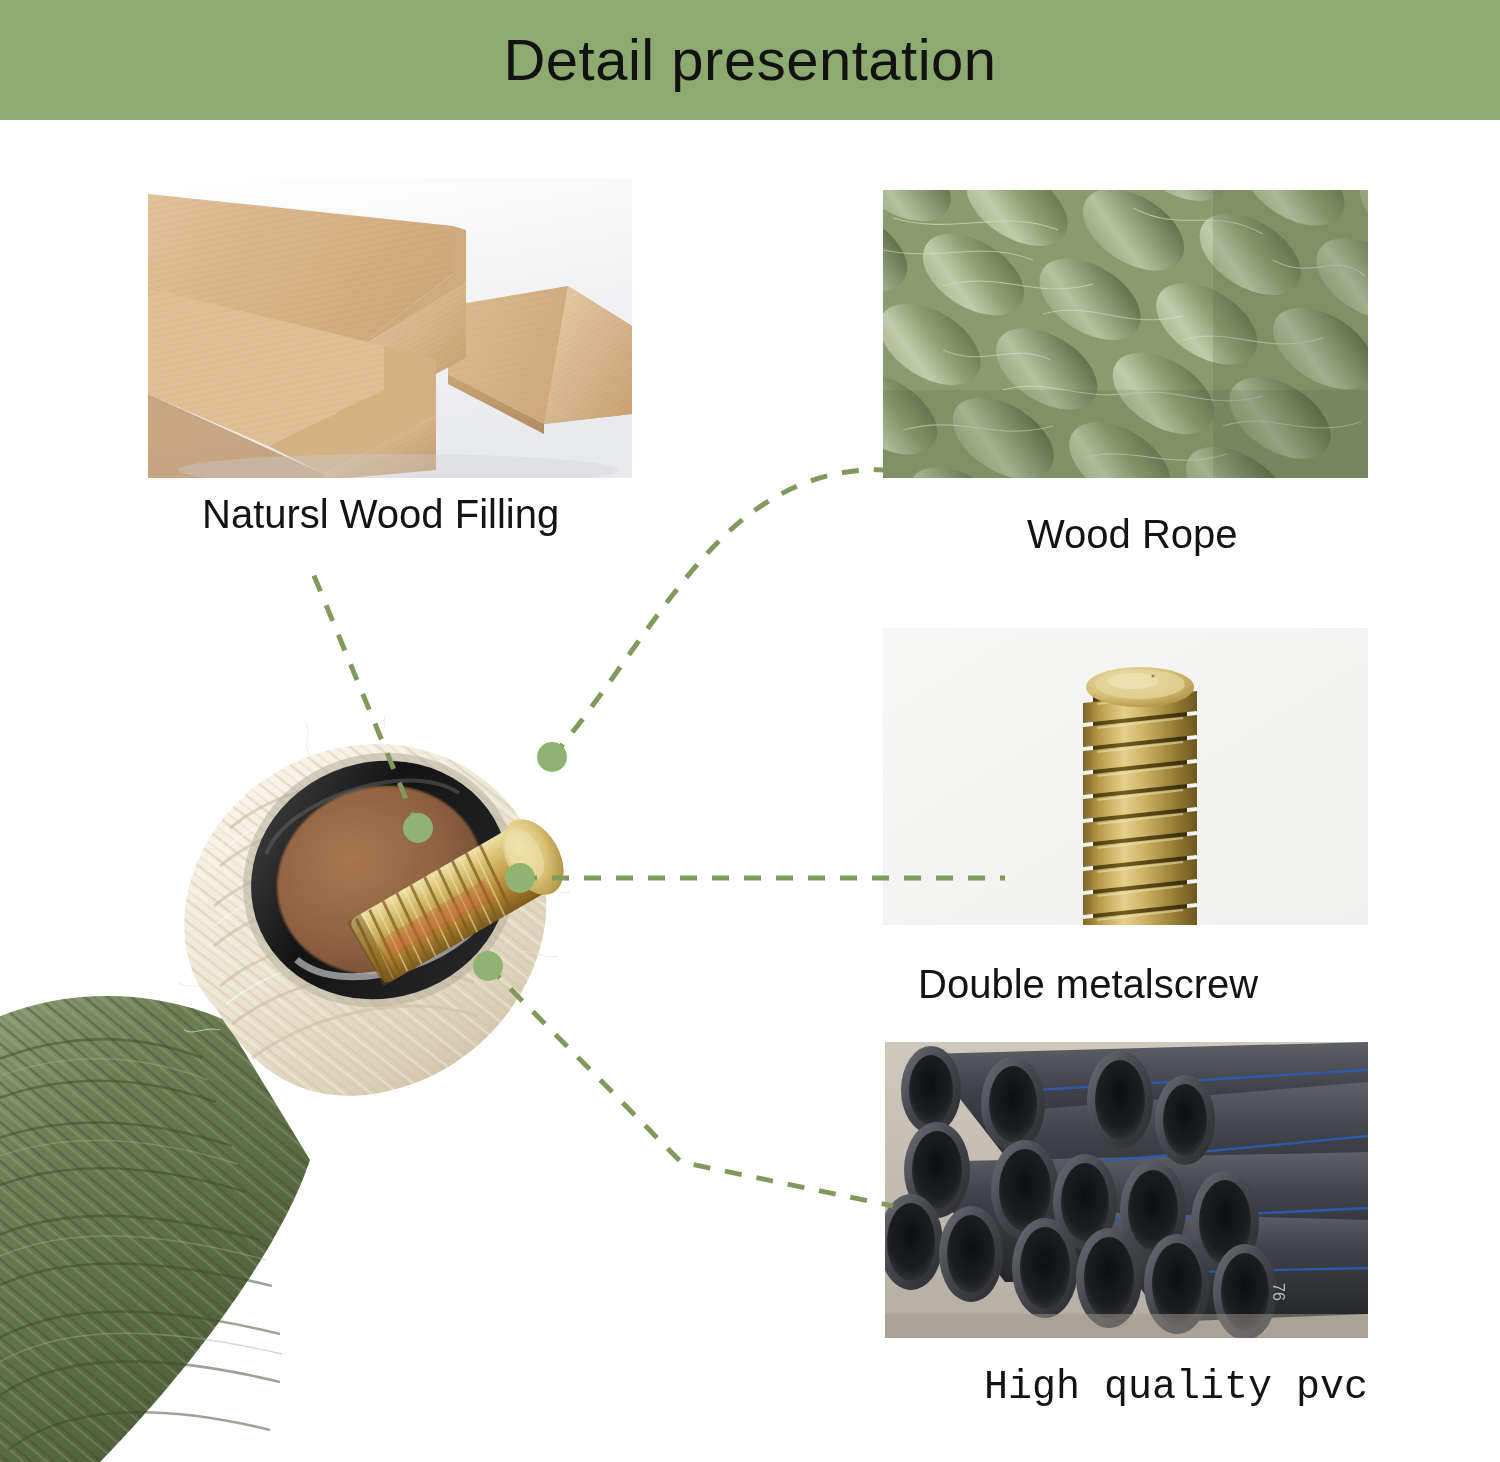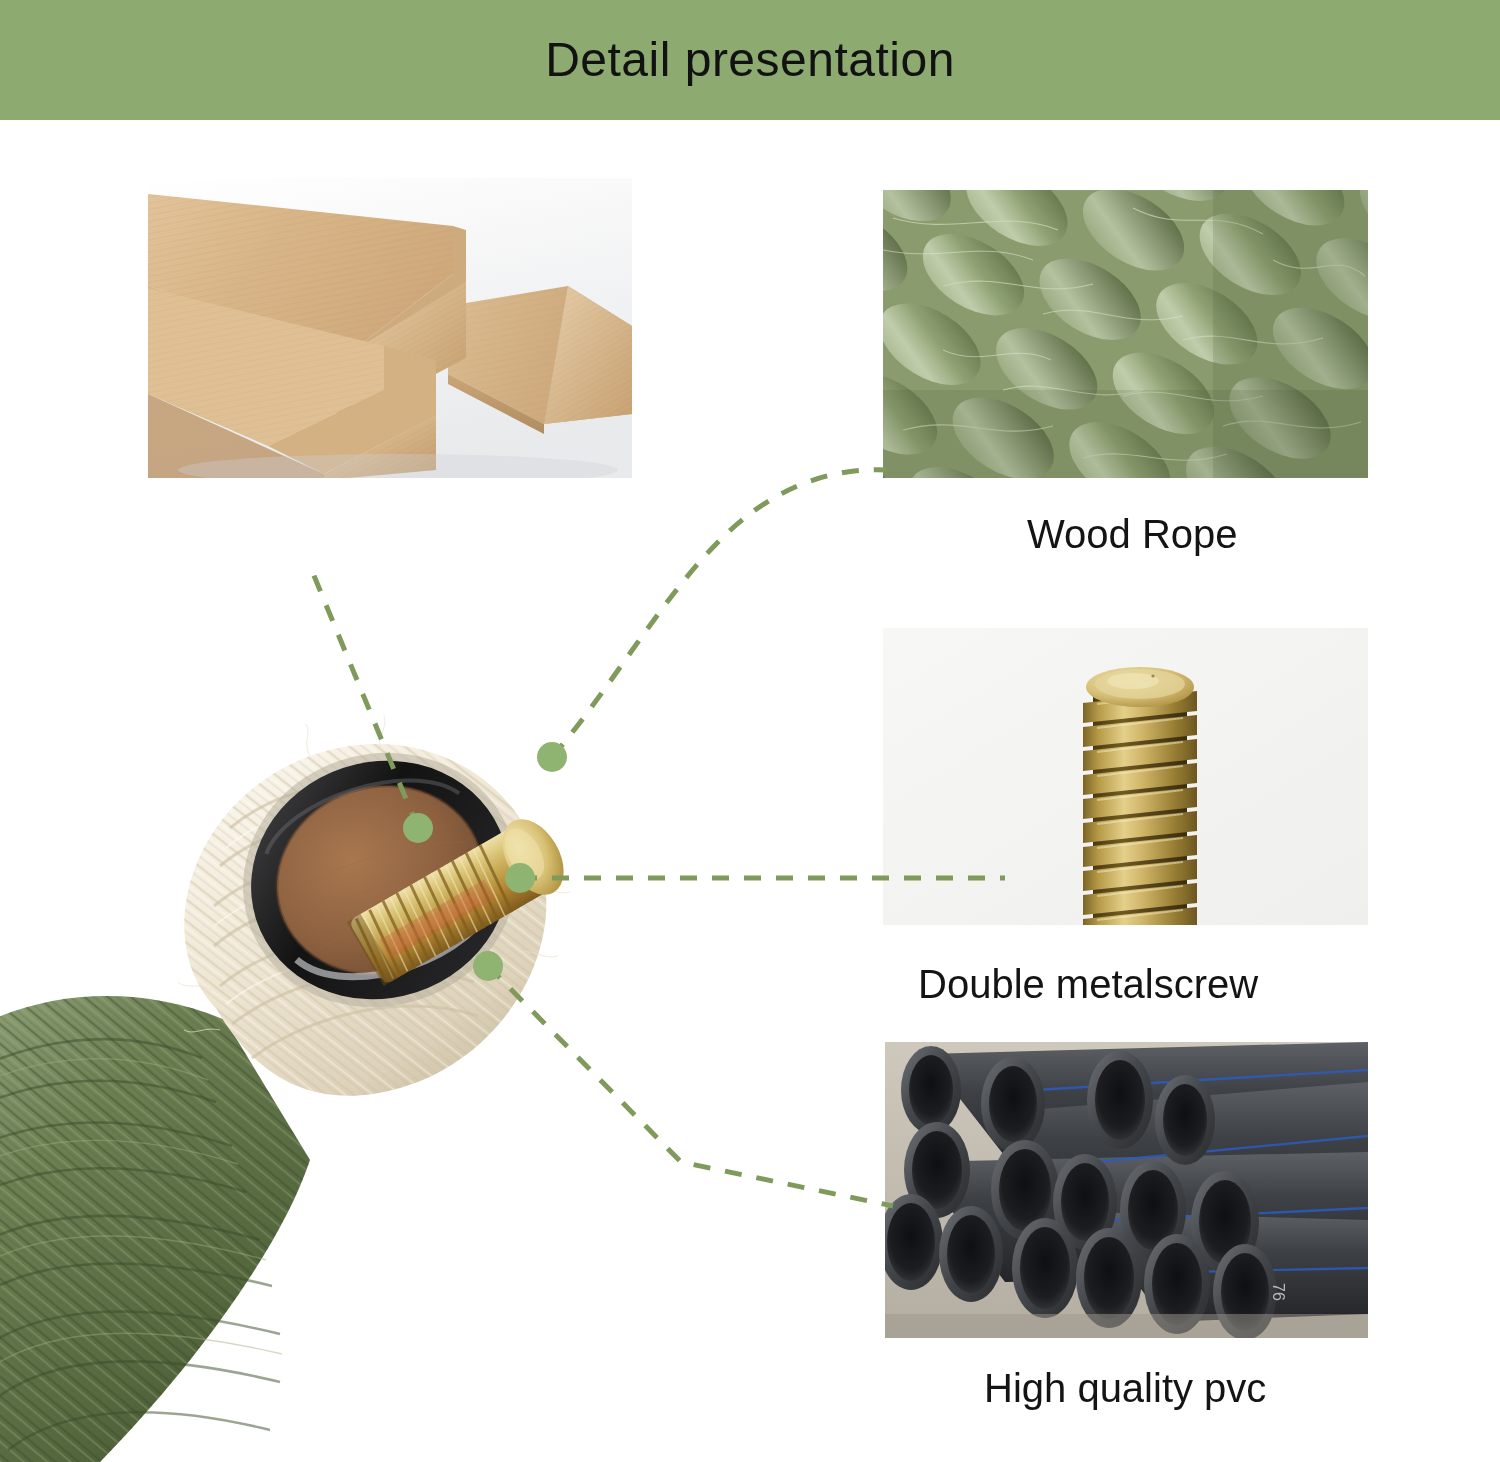--- a/index.html
+++ b/index.html
@@ -26,21 +26,21 @@
     background: #8dab70;
   }
   #header-title {
     position: absolute;
     left: 0; top: 0;
     width: 1500px; height: 120px;
     display: flex;
     align-items: center;
     justify-content: center;
     font-family: "Liberation Sans", sans-serif;
-    font-size: 48px;
+    font-size: 58px;
     font-weight: 400;
     color: #121212;
     letter-spacing: 0.5px;
     line-height: 1;
     white-space: nowrap;
   }
 
   
   .photo-card {
     position: absolute;
@@ -151,20 +151,21 @@
         <polygon points="0,110 236,168 236,212 120,268 0,216" fill="url(#grainH)" opacity="0.62"></polygon>
         <polygon points="120,268 236,212 236,168 288,182 288,238 176,296" fill="#d3b183"></polygon>
         <polygon points="176,296 288,238 288,292 200,300 176,300" fill="url(#wEnd1)"></polygon>
         <polygon points="176,296 288,238 288,292 200,300 176,300" fill="url(#grainEnd)" opacity="0.5"></polygon>
         <polygon points="0,216 176,296 176,300 0,300" fill="#bd9467" opacity="0.8"></polygon>
       </g>
 
       <ellipse cx="250" cy="292" rx="220" ry="16" fill="#cfd2d6" opacity="0.35"></ellipse>
     </svg>
   </div>
+  <div class="caption" style="left:202px; top:492px;">Natursl Wood Filling</div>
 
   <div class="photo-card" style="left:883px; top:190px; width:485px; height:288px;">
     <svg viewBox="0 0 485 288" preserveAspectRatio="none">
       <defs>
         <linearGradient id="ropeStrand" x1="0" y1="0" x2="1" y2="0.7">
           <stop offset="0%" stop-color="#9fb184"></stop>
           <stop offset="35%" stop-color="#c2cfae"></stop>
           <stop offset="65%" stop-color="#8fa273"></stop>
           <stop offset="100%" stop-color="#68794f"></stop>
         </linearGradient>
@@ -469,21 +470,21 @@
         <ellipse cx="360" cy="250" rx="24" ry="39" fill="url(#pipeBore)"></ellipse>
       </g>
 
       <g transform="rotate(90 392 250)">
         <text x="392" y="254" font-family="Liberation Sans, sans-serif" font-size="16" fill="#cfd2d4" text-anchor="middle" opacity="0.85">76</text>
       </g>
 
       <rect x="0" y="272" width="483" height="24" fill="#9d978c" opacity="0.5"></rect>
     </svg>
   </div>
-  <div class="caption" style="left:984px; top:1366px;">High quality pvc</div>
+  <div class="caption" style="left:984px; top:1366px;font-family:Liberation Mono, monospace;">High quality pvc</div>
 
   <div id="hero-photo">
     <svg viewBox="0 0 760 772" preserveAspectRatio="none">
       <defs>
         <linearGradient id="greenRope" x1="0.1" y1="0" x2="0.9" y2="1">
           <stop offset="0%" stop-color="#8fa178"></stop>
           <stop offset="30%" stop-color="#6d8054"></stop>
           <stop offset="70%" stop-color="#55683e"></stop>
           <stop offset="100%" stop-color="#3f5030"></stop>
         </linearGradient>

